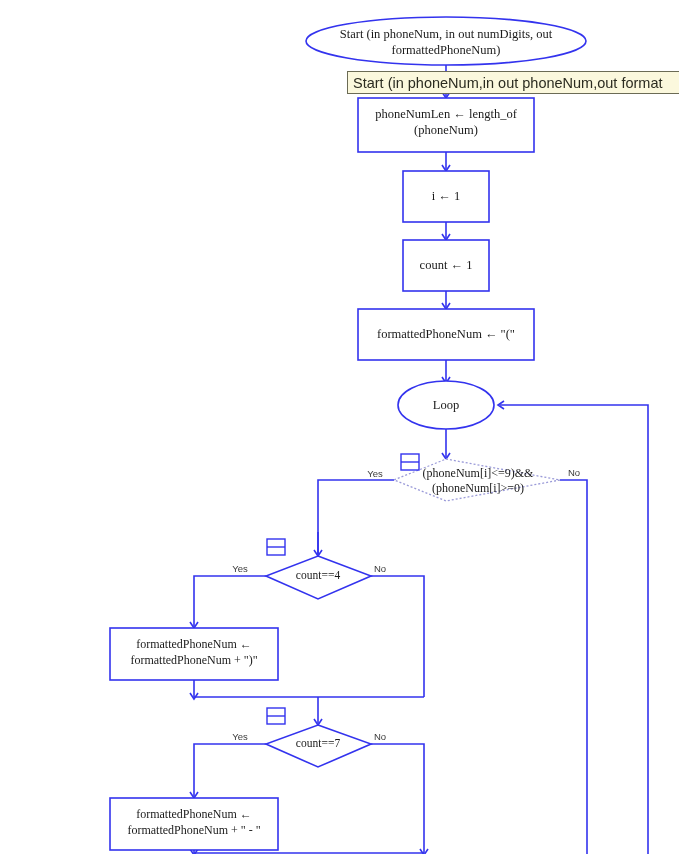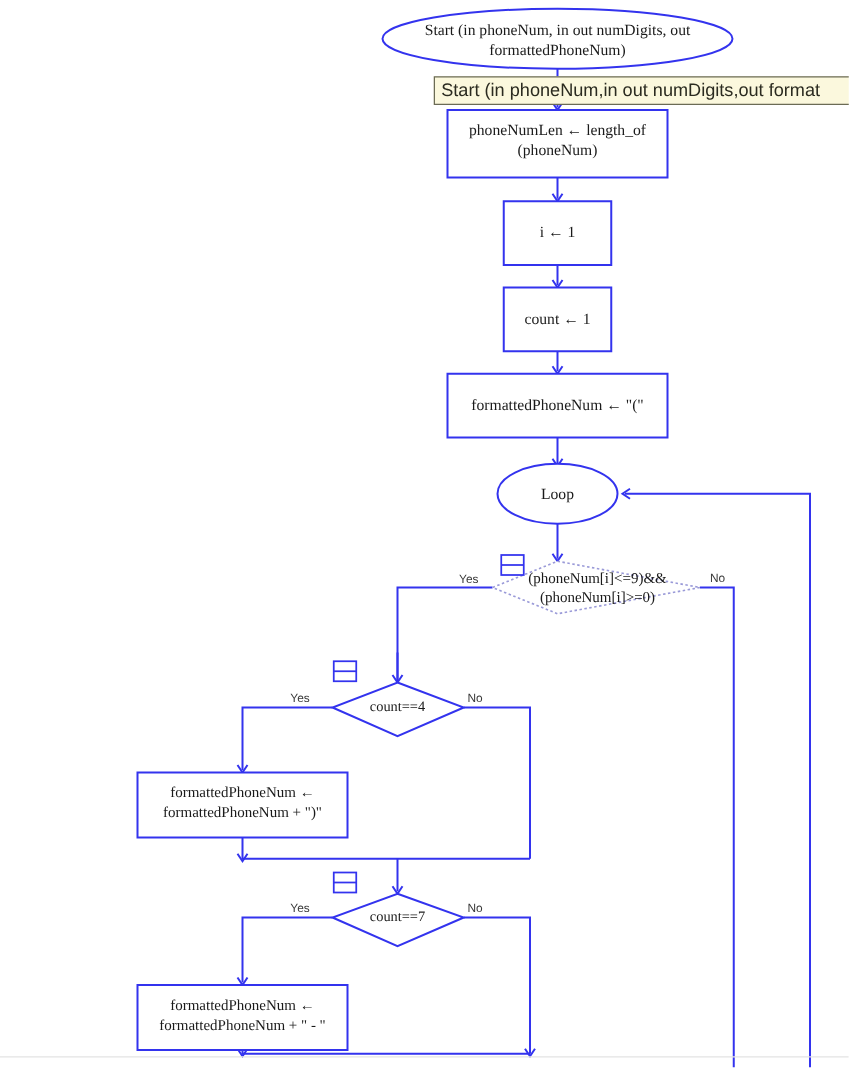--- a/index.html
+++ b/index.html
@@ -9,21 +9,21 @@
   }
   body {
     width: 679px;
     height: 854px;
     position: relative;
     overflow: hidden;
     font-family: "Liberation Serif", serif;
   }
   #canvas-root {
     position: absolute;
-    left: 0; top: 0;
+    left: 0; top: 10px;
     width: 679px;
     height: 762px;
   }
   svg.flow {
     position: absolute;
     left: 0; top: 0;
     width: 679px;
     height: 854px;
     display: block;
   }
@@ -232,17 +232,17 @@
 
     <g>
       <rect class="shape-stroke" x="110" y="788" width="168" height="52"></rect>
       <text class="node-text t12" x="194" y="805">formattedPhoneNum ←</text>
       <text class="node-text t12" x="194" y="821">formattedPhoneNum + " - "</text>
     </g>
 
   </svg>
 
   <div id="tooltip">
-    <span>Start (in phoneNum,in out numDigits,out format</span>
+    <span>Start (in phoneNum,in out phoneNum,out format</span>
   </div>
 
   <div class="hr-bottom"></div>
 </div>
 
 </body></html>

